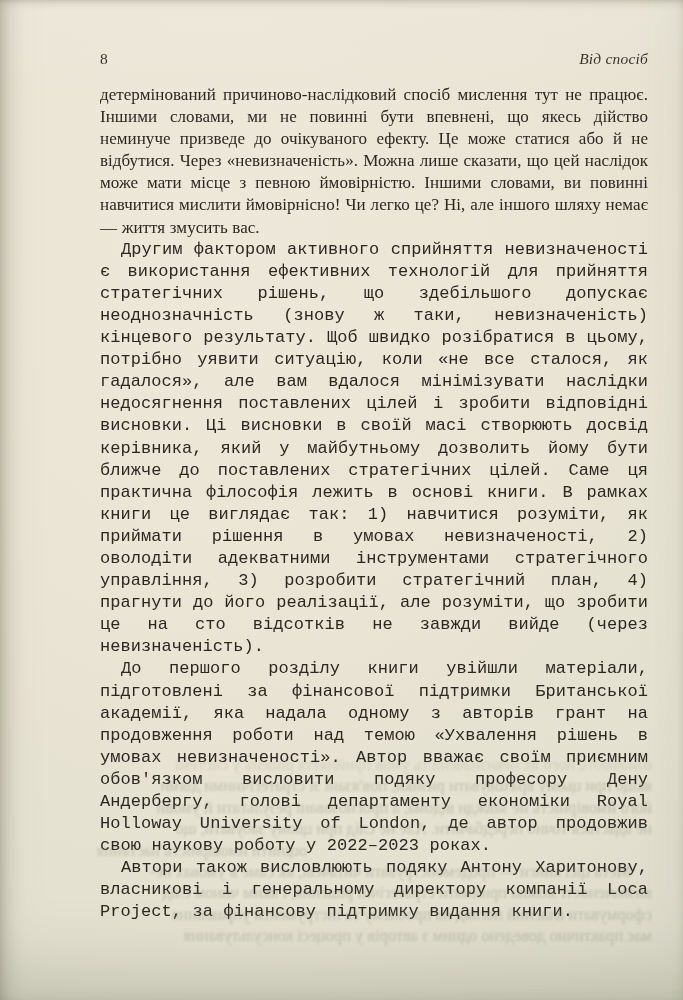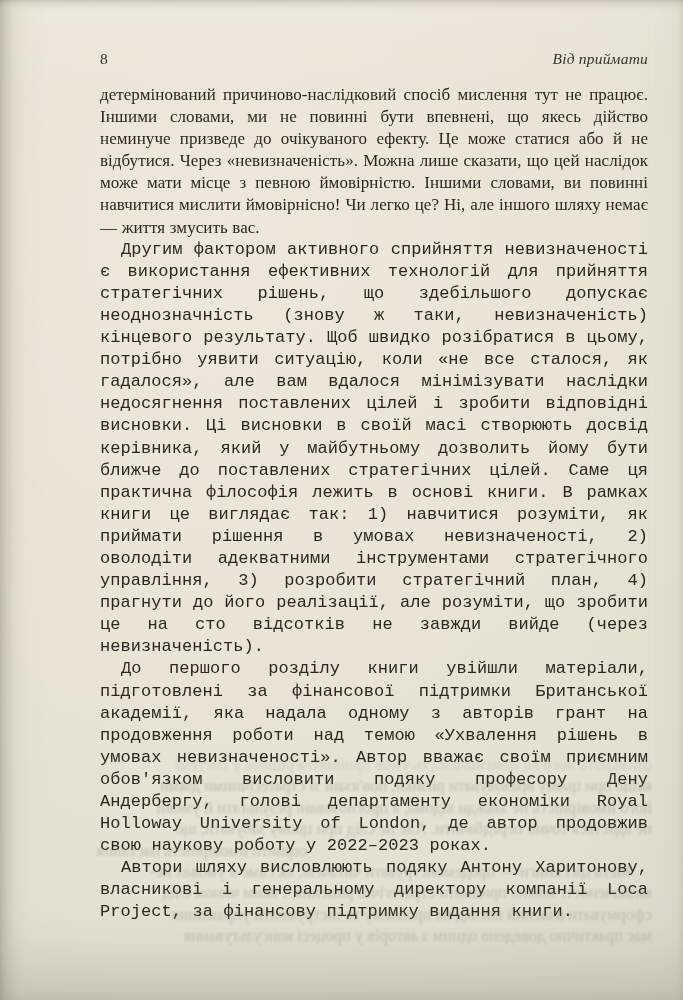--- a/index.html
+++ b/index.html
@@ -99,28 +99,28 @@
   
   .ghost .gline.g-faint { opacity: 0.55; }
 </style>
 </head>
 <body>
 
 <div class="photo">
 
   <div class="page-header">
     <span class="pagenum">8</span>
-    <span class="running">Від приймати</span>
+    <span class="running">Від спосіб</span>
   </div>
 
   <div class="body-text">
     <p class="para">детермінований причиново-наслідковий спосіб мислення тут не працює. Іншими словами, ми не повинні бути впевнені, що якесь дійство неминуче призведе до очікуваного ефекту. Це може статися або й не відбутися. Через «невизначеність». Можна лише сказати, що цей наслідок може мати місце з певною ймовірністю. Іншими словами, ви повинні навчитися мислити ймовірнісно! Чи легко це? Ні, але іншого шляху немає — життя змусить вас.</p>
     <p class="para indent">Другим фактором активного сприйняття невизначеності є використання ефективних технологій для прийняття стратегічних рішень, що здебільшого допускає неоднозначність (знову ж таки, невизначеність) кінцевого результату. Щоб швидко розібратися в цьому, потрібно уявити ситуацію, коли «не все сталося, як гадалося», але вам вдалося мінімізувати наслідки недосягнення поставлених цілей і зробити відповідні висновки. Ці висновки в своїй масі створюють досвід керівника, який у майбутньому дозволить йому бути ближче до поставлених стратегічних цілей. Саме ця практична філософія лежить в основі книги. В рамках книги це виглядає так: 1) навчитися розуміти, як приймати рішення в умовах невизначеності, 2) оволодіти адекватними інструментами стратегічного управління, 3) розробити стратегічний план, 4) прагнути до його реалізації, але розуміти, що зробити це на сто відсотків не завжди вийде (через невизначеність).</p>
     <p class="para indent">До першого розділу книги увійшли матеріали, підготовлені за фінансової підтримки Британської академії, яка надала одному з авторів грант на продовження роботи над темою «Ухвалення рішень в умовах невизначеності». Автор вважає своїм приємним обов'язком висловити подяку професору Дену Андербергу, голові департаменту економіки Royal Holloway University of London, де автор продовжив свою наукову роботу у 2022–2023 роках.</p>
-    <p class="para indent">Автори шляху висловлюють подяку Антону Харитонову, власникові і генеральному директору компанії Loca Project, за фінансову підтримку видання книги.</p>
+    <p class="para indent">Автори також висловлюють подяку Антону Харитонову, власникові і генеральному директору компанії Loca Project, за фінансову підтримку видання книги.</p>
   </div>
 
   <div class="ghost" aria-hidden="true">
     <div class="gline g-faint">означають його як невизначеність умов прийняття рішень у системі</div>
     <div class="gline">якщо при цьому враховувати ризики, пов'язані зі стратегічними діями</div>
     <div class="gline">його ймовірність не завжди відома, а прогнозовані результати й умови</div>
     <div class="gline">не вдасться точно передбачити. Але не слід при цьому забувати, що</div>
     <div class="gline g-short">оцінити ймовірність настання події</div>
     <div class="gline g-indent">Мета цієї книги — продемонструвати читачеві, як саме в умовах не-</div>
     <div class="gline">визначеності можна приймати стратегічні рішення, і яким чином слід</div>

